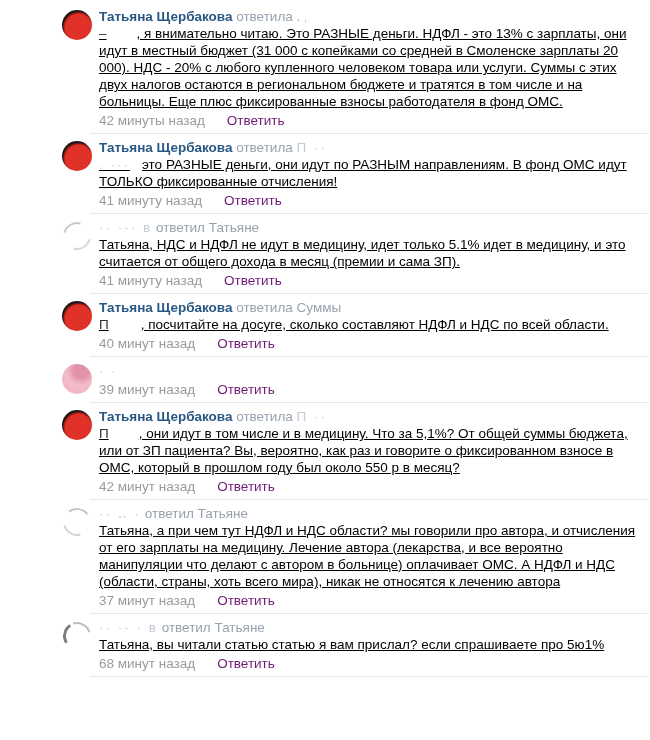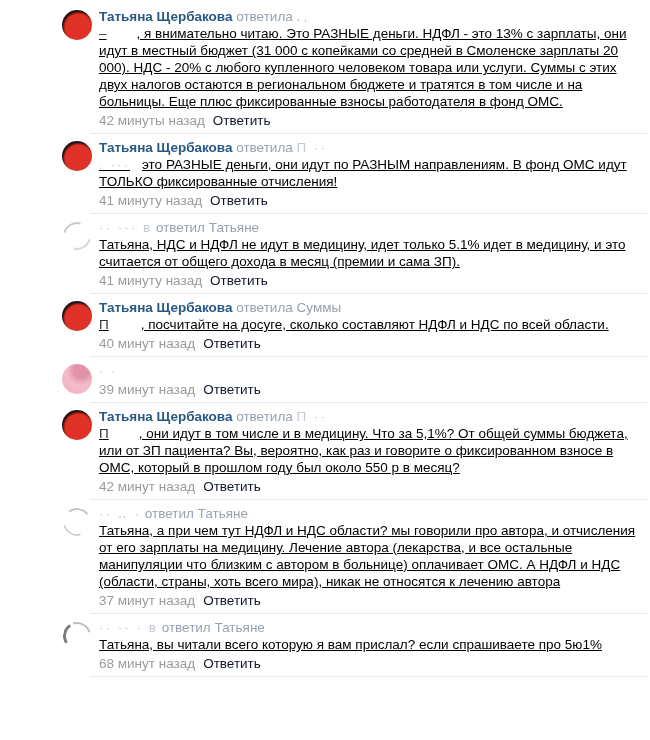--- a/index.html
+++ b/index.html
@@ -34,23 +34,23 @@
   .remnant{color:#c3cad3;letter-spacing:2px;}
   .body{line-height:17px;color:#000;text-decoration:underline;}
   .lead{color:#333;}
   .c1 .lead{color:#c9ced6;letter-spacing:2px;}
   .gap{display:inline-block;height:1px;width:0;}
   .c0 .gap{width:30px;}
   .c1 .gap{width:12px;}
   .c3 .gap{width:32px;}
   .c4 .gap{width:30px;}
   .c5 .gap{width:30px;}
-  .footer{margin-top:2px;line-height:17px;display:flex;gap:8px;}
+  .footer{margin-top:2px;line-height:17px;display:flex;gap:22px;}
   .time{color:#9b9b9b;text-decoration:none;cursor:pointer;}
-  .reply-btn{color:#0f172a;text-decoration:none;cursor:pointer;}
+  .reply-btn{color:#701a75;text-decoration:none;cursor:pointer;}
   .divider{border-top:1px solid #e7e8ec;margin-left:28px;margin-right:3px;}
 </style>
 </head>
 <body>
 
 <div class="thread">
 
   <div class="comment c0">
     <div class="avatar avatar--red"></div>
     <div class="content">
@@ -131,37 +131,37 @@
   </div>
   <div class="divider"></div>
 
   <div class="comment c6">
     <div class="avatar avatar--ghost-b">
         <span class="arc a1"></span>
         <span class="arc a2"></span>
       </div>
     <div class="content">
       <div class="header"><span class="remnant">·· ‥ ·</span> <a class="author"></a><span class="muted">ответил Татьяне</span> <span class="remnant"></span></div>
-      <div class="body"><span class="lead"></span><span class="gap"></span><span>Татьяна, а при чем тут НДФЛ и НДС области? мы говорили про автора, и отчисления от его зарплаты на медицину. Лечение автора (лекарства, и все остальные манипуляции что близким с автором в больнице) оплачивает ОМС. А НДФЛ и НДС (области, страны, хоть всего мира), никак не относятся к лечению автора</span></div>
+      <div class="body"><span class="lead"></span><span class="gap"></span><span>Татьяна, а при чем тут НДФЛ и НДС области? мы говорили про автора, и отчисления от его зарплаты на медицину. Лечение автора (лекарства, и все вероятно манипуляции что делают с автором в больнице) оплачивает ОМС. А НДФЛ и НДС (области, страны, хоть всего мира), никак не относятся к лечению автора</span></div>
       <div class="footer">
           <a class="time">37 минут назад</a>
           <a class="reply-btn">Ответить</a>
         </div>
     </div>
   </div>
   <div class="divider"></div>
 
   <div class="comment c7">
     <div class="avatar avatar--ghost-c">
         <span class="arc a1"></span>
         <span class="arc a2"></span>
       </div>
     <div class="content">
       <div class="header"><span class="remnant">·· ·· · в</span> <a class="author"></a><span class="muted">ответил Татьяне</span> <span class="remnant"></span></div>
-      <div class="body"><span class="lead"></span><span class="gap"></span><span>Татьяна, вы читали всего которую я вам прислал? если спрашиваете про 5ю1%</span></div>
+      <div class="body"><span class="lead"></span><span class="gap"></span><span>Татьяна, вы читали статью статью я вам прислал? если спрашиваете про 5ю1%</span></div>
       <div class="footer">
           <a class="time">68 минут назад</a>
           <a class="reply-btn">Ответить</a>
         </div>
     </div>
   </div>
   <div class="divider"></div>
 
 </div>
 

